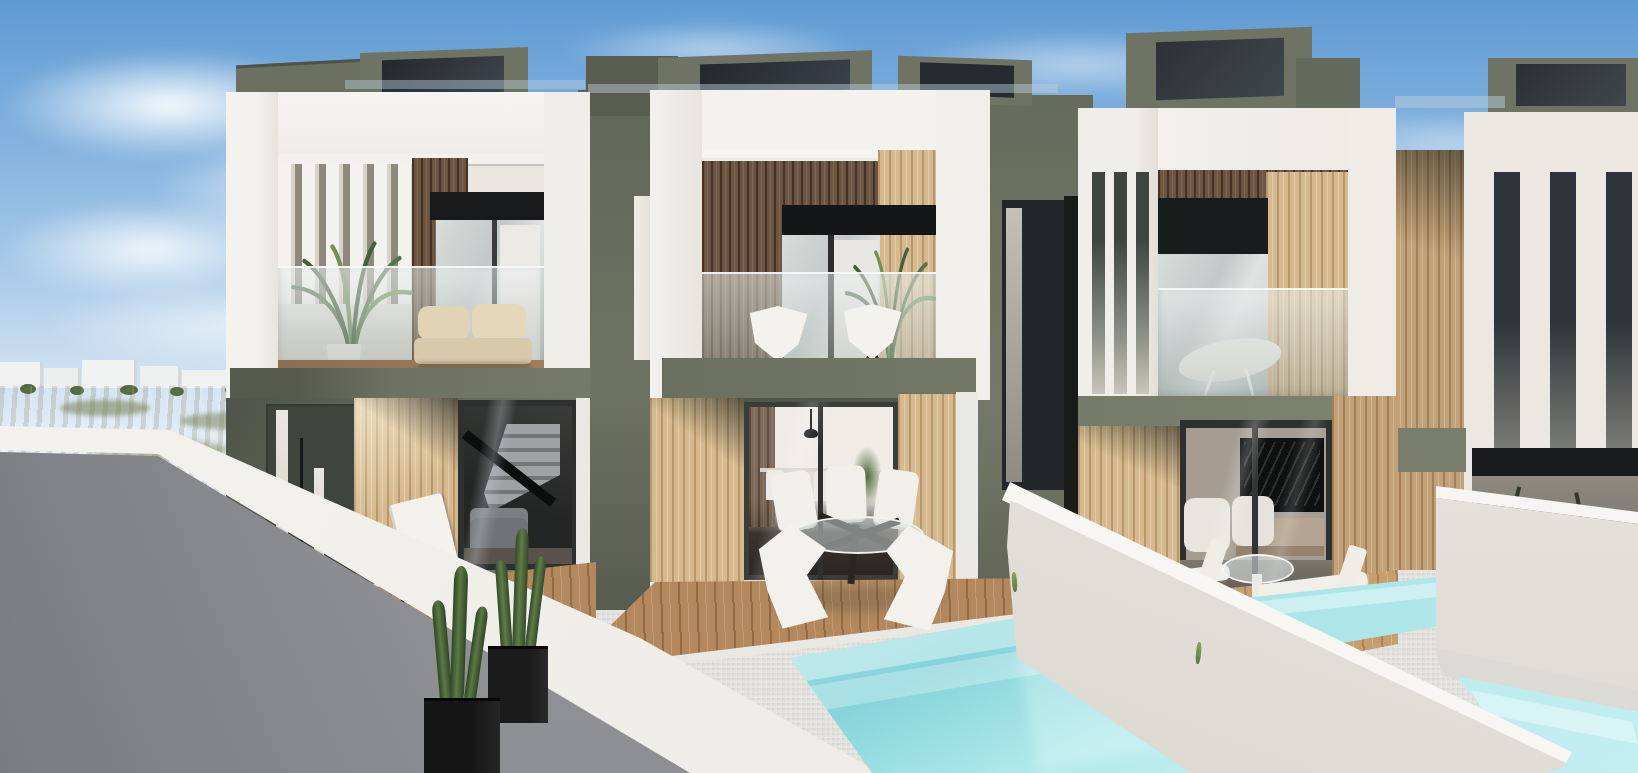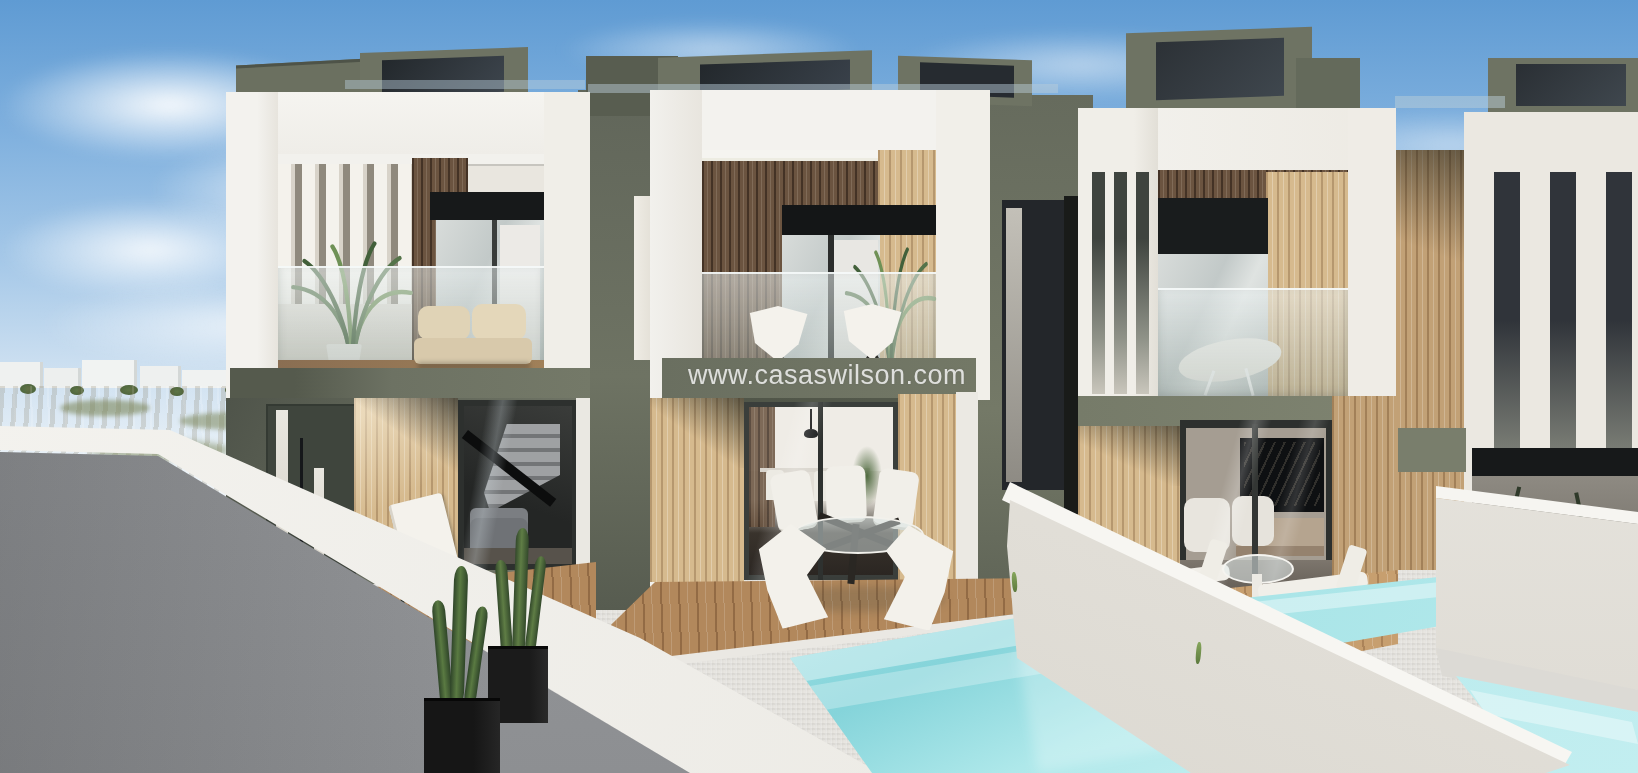--- a/index.html
+++ b/index.html
@@ -323,15 +323,14 @@
     <div class="p blade" style="left:498px;top:560px;width:12px;height:96px;background:linear-gradient(90deg,#33492b,#5f7d45 45%,#33492b);transform:rotate(-4deg);"></div>
     <div class="p blade" style="left:514px;top:528px;width:13px;height:128px;background:linear-gradient(90deg,#33492b,#5f7d45 45%,#33492b);transform:rotate(2deg);"></div>
     <div class="p blade" style="left:530px;top:556px;width:11px;height:98px;background:linear-gradient(90deg,#33492b,#5f7d45 45%,#33492b);transform:rotate(7deg);"></div>
     <div class="p" style="left:488px;top:646px;width:60px;height:74px;background:linear-gradient(90deg,#1b1b1b 70%,#2a2a2a);border-top:3px solid #090909;"></div>
     <div class="p blade" style="left:436px;top:600px;width:13px;height:108px;background:linear-gradient(90deg,#2f4529,#5a7a42 45%,#2f4529);transform:rotate(-5deg);"></div>
     <div class="p blade" style="left:452px;top:566px;width:14px;height:140px;background:linear-gradient(90deg,#2f4529,#5a7a42 45%,#2f4529);transform:rotate(2deg);"></div>
     <div class="p blade" style="left:470px;top:606px;width:12px;height:100px;background:linear-gradient(90deg,#2f4529,#5a7a42 45%,#2f4529);transform:rotate(8deg);"></div>
     <div class="p" style="left:424px;top:698px;width:76px;height:75px;background:linear-gradient(90deg,#161616 65%,#262626);border-top:3px solid #070707;"></div>
   </div>
 
-  <div class="p watermark" style="left:688px;top:360px;">www.casaswilson.com</div>
 
 </div>
 
 </body></html>

